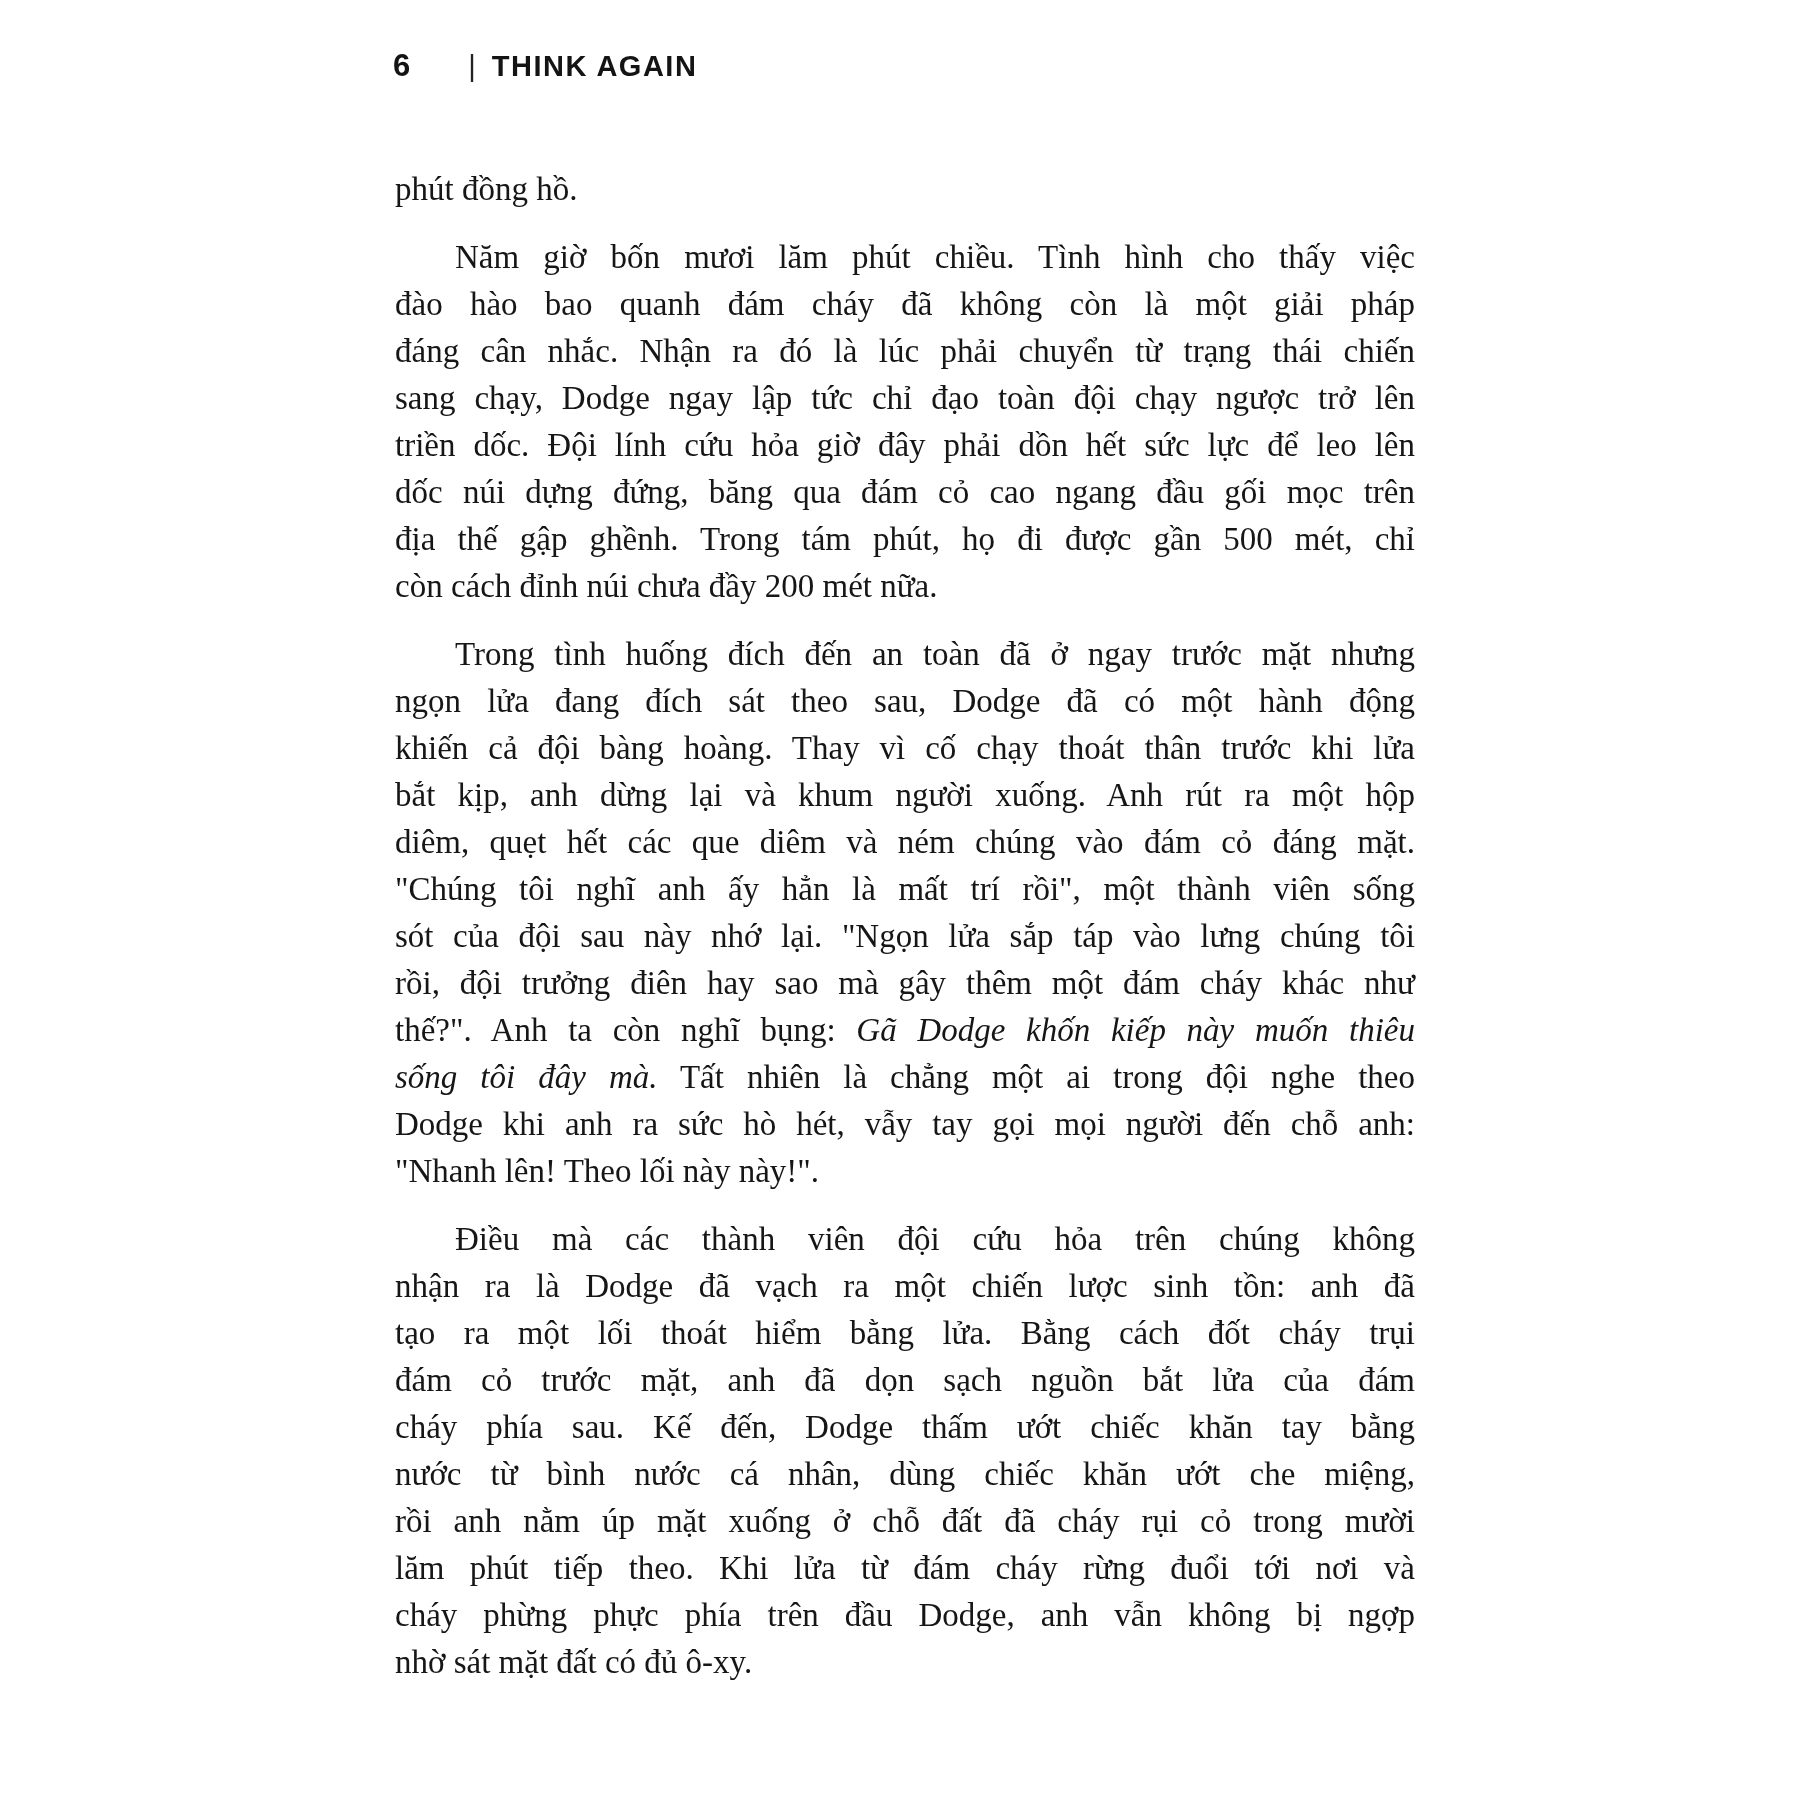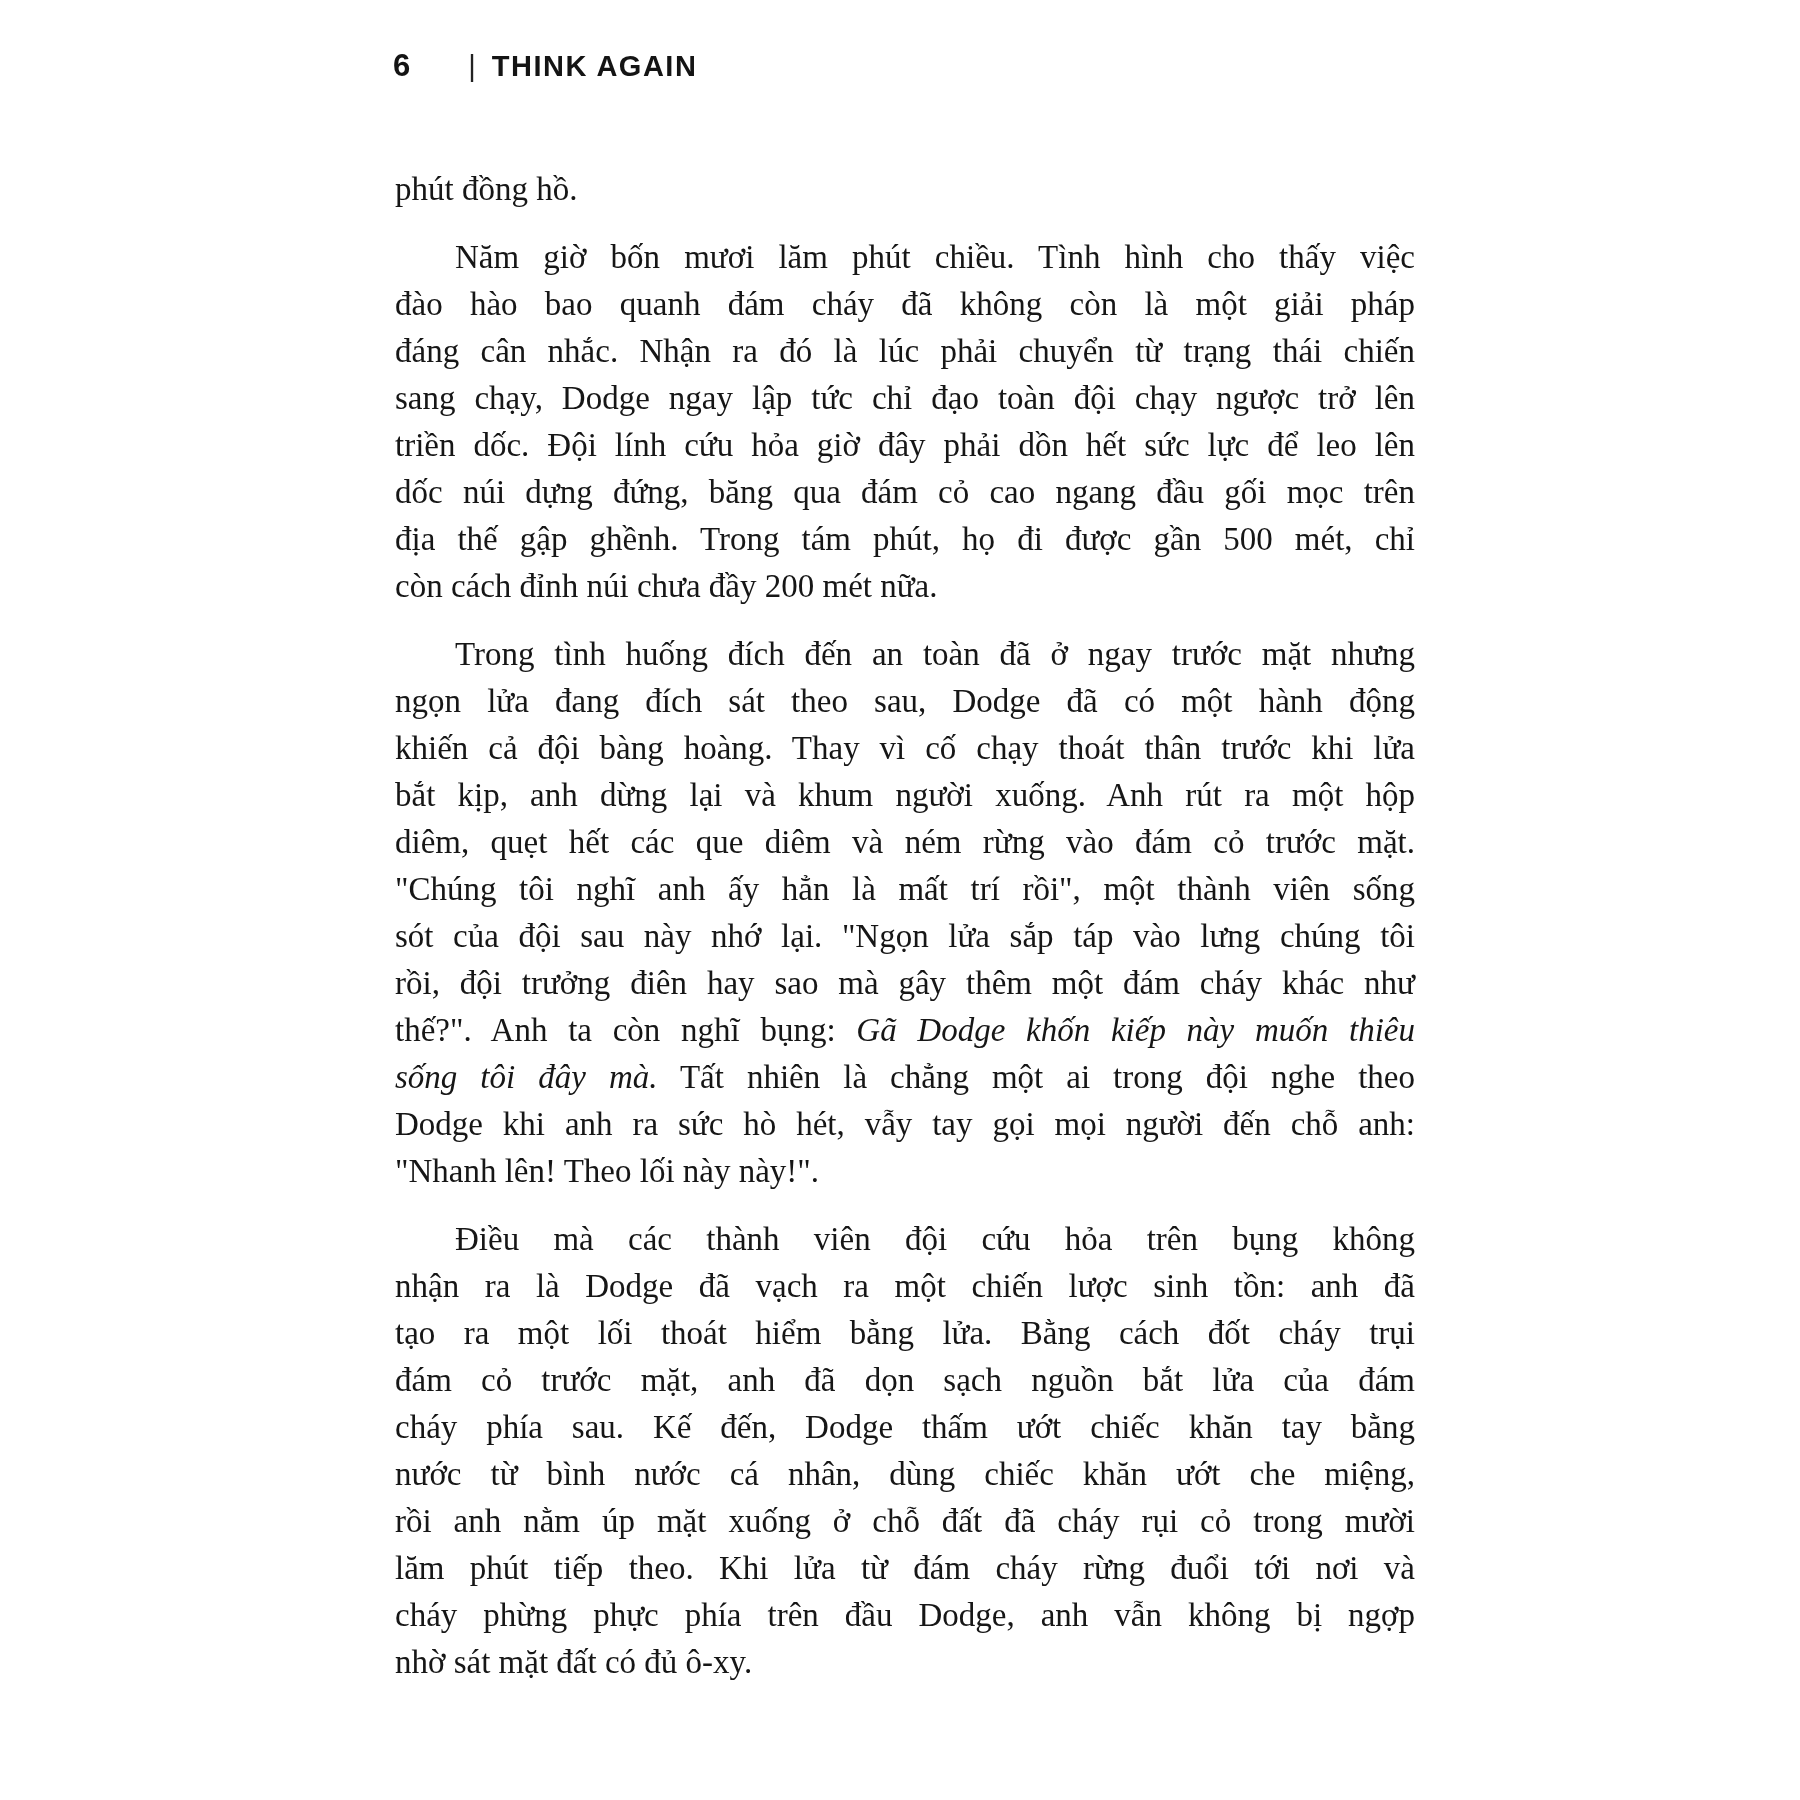--- a/index.html
+++ b/index.html
@@ -86,31 +86,31 @@
         <div class="line"><span>triền dốc. Đội lính cứu hỏa giờ đây phải dồn hết sức lực để leo lên</span></div>
         <div class="line"><span>dốc núi dựng đứng, băng qua đám cỏ cao ngang đầu gối mọc trên</span></div>
         <div class="line"><span>địa thế gập ghềnh. Trong tám phút, họ đi được gần 500 mét, chỉ</span></div>
         <div class="line last"><span>còn cách đỉnh núi chưa đầy 200 mét nữa.</span></div>
       </div>
       <div class="paragraph indent">
         <div class="line"><span>Trong tình huống đích đến an toàn đã ở ngay trước mặt nhưng</span></div>
         <div class="line"><span>ngọn lửa đang đích sát theo sau, Dodge đã có một hành động</span></div>
         <div class="line"><span>khiến cả đội bàng hoàng. Thay vì cố chạy thoát thân trước khi lửa</span></div>
         <div class="line"><span>bắt kịp, anh dừng lại và khum người xuống. Anh rút ra một hộp</span></div>
-        <div class="line"><span>diêm, quẹt hết các que diêm và ném rừng vào đám cỏ trước mặt.</span></div>
+        <div class="line"><span>diêm, quẹt hết các que diêm và ném chúng vào đám cỏ đáng mặt.</span></div>
         <div class="line"><span>"Chúng tôi nghĩ anh ấy hẳn là mất trí rồi", một thành viên sống</span></div>
         <div class="line"><span>sót của đội sau này nhớ lại. "Ngọn lửa sắp táp vào lưng chúng tôi</span></div>
         <div class="line"><span>rồi, đội trưởng điên hay sao mà gây thêm một đám cháy khác như</span></div>
         <div class="line"><span>thế?". Anh ta còn nghĩ bụng: </span><em>Gã Dodge khốn kiếp này muốn thiêu</em></div>
         <div class="line"><em>sống tôi đây mà.</em><span> Tất nhiên là chẳng một ai trong đội nghe theo</span></div>
         <div class="line"><span>Dodge khi anh ra sức hò hét, vẫy tay gọi mọi người đến chỗ anh:</span></div>
         <div class="line last"><span>"Nhanh lên! Theo lối này này!".</span></div>
       </div>
       <div class="paragraph indent">
-        <div class="line"><span>Điều mà các thành viên đội cứu hỏa trên bụng không</span></div>
+        <div class="line"><span>Điều mà các thành viên đội cứu hỏa trên chúng không</span></div>
         <div class="line"><span>nhận ra là Dodge đã vạch ra một chiến lược sinh tồn: anh đã</span></div>
         <div class="line"><span>tạo ra một lối thoát hiểm bằng lửa. Bằng cách đốt cháy trụi</span></div>
         <div class="line"><span>đám cỏ trước mặt, anh đã dọn sạch nguồn bắt lửa của đám</span></div>
         <div class="line"><span>cháy phía sau. Kế đến, Dodge thấm ướt chiếc khăn tay bằng</span></div>
         <div class="line"><span>nước từ bình nước cá nhân, dùng chiếc khăn ướt che miệng,</span></div>
         <div class="line"><span>rồi anh nằm úp mặt xuống ở chỗ đất đã cháy rụi cỏ trong mười</span></div>
         <div class="line"><span>lăm phút tiếp theo. Khi lửa từ đám cháy rừng đuổi tới nơi và</span></div>
         <div class="line"><span>cháy phừng phực phía trên đầu Dodge, anh vẫn không bị ngợp</span></div>
         <div class="line last"><span>nhờ sát mặt đất có đủ ô-xy.</span></div>
       </div>

